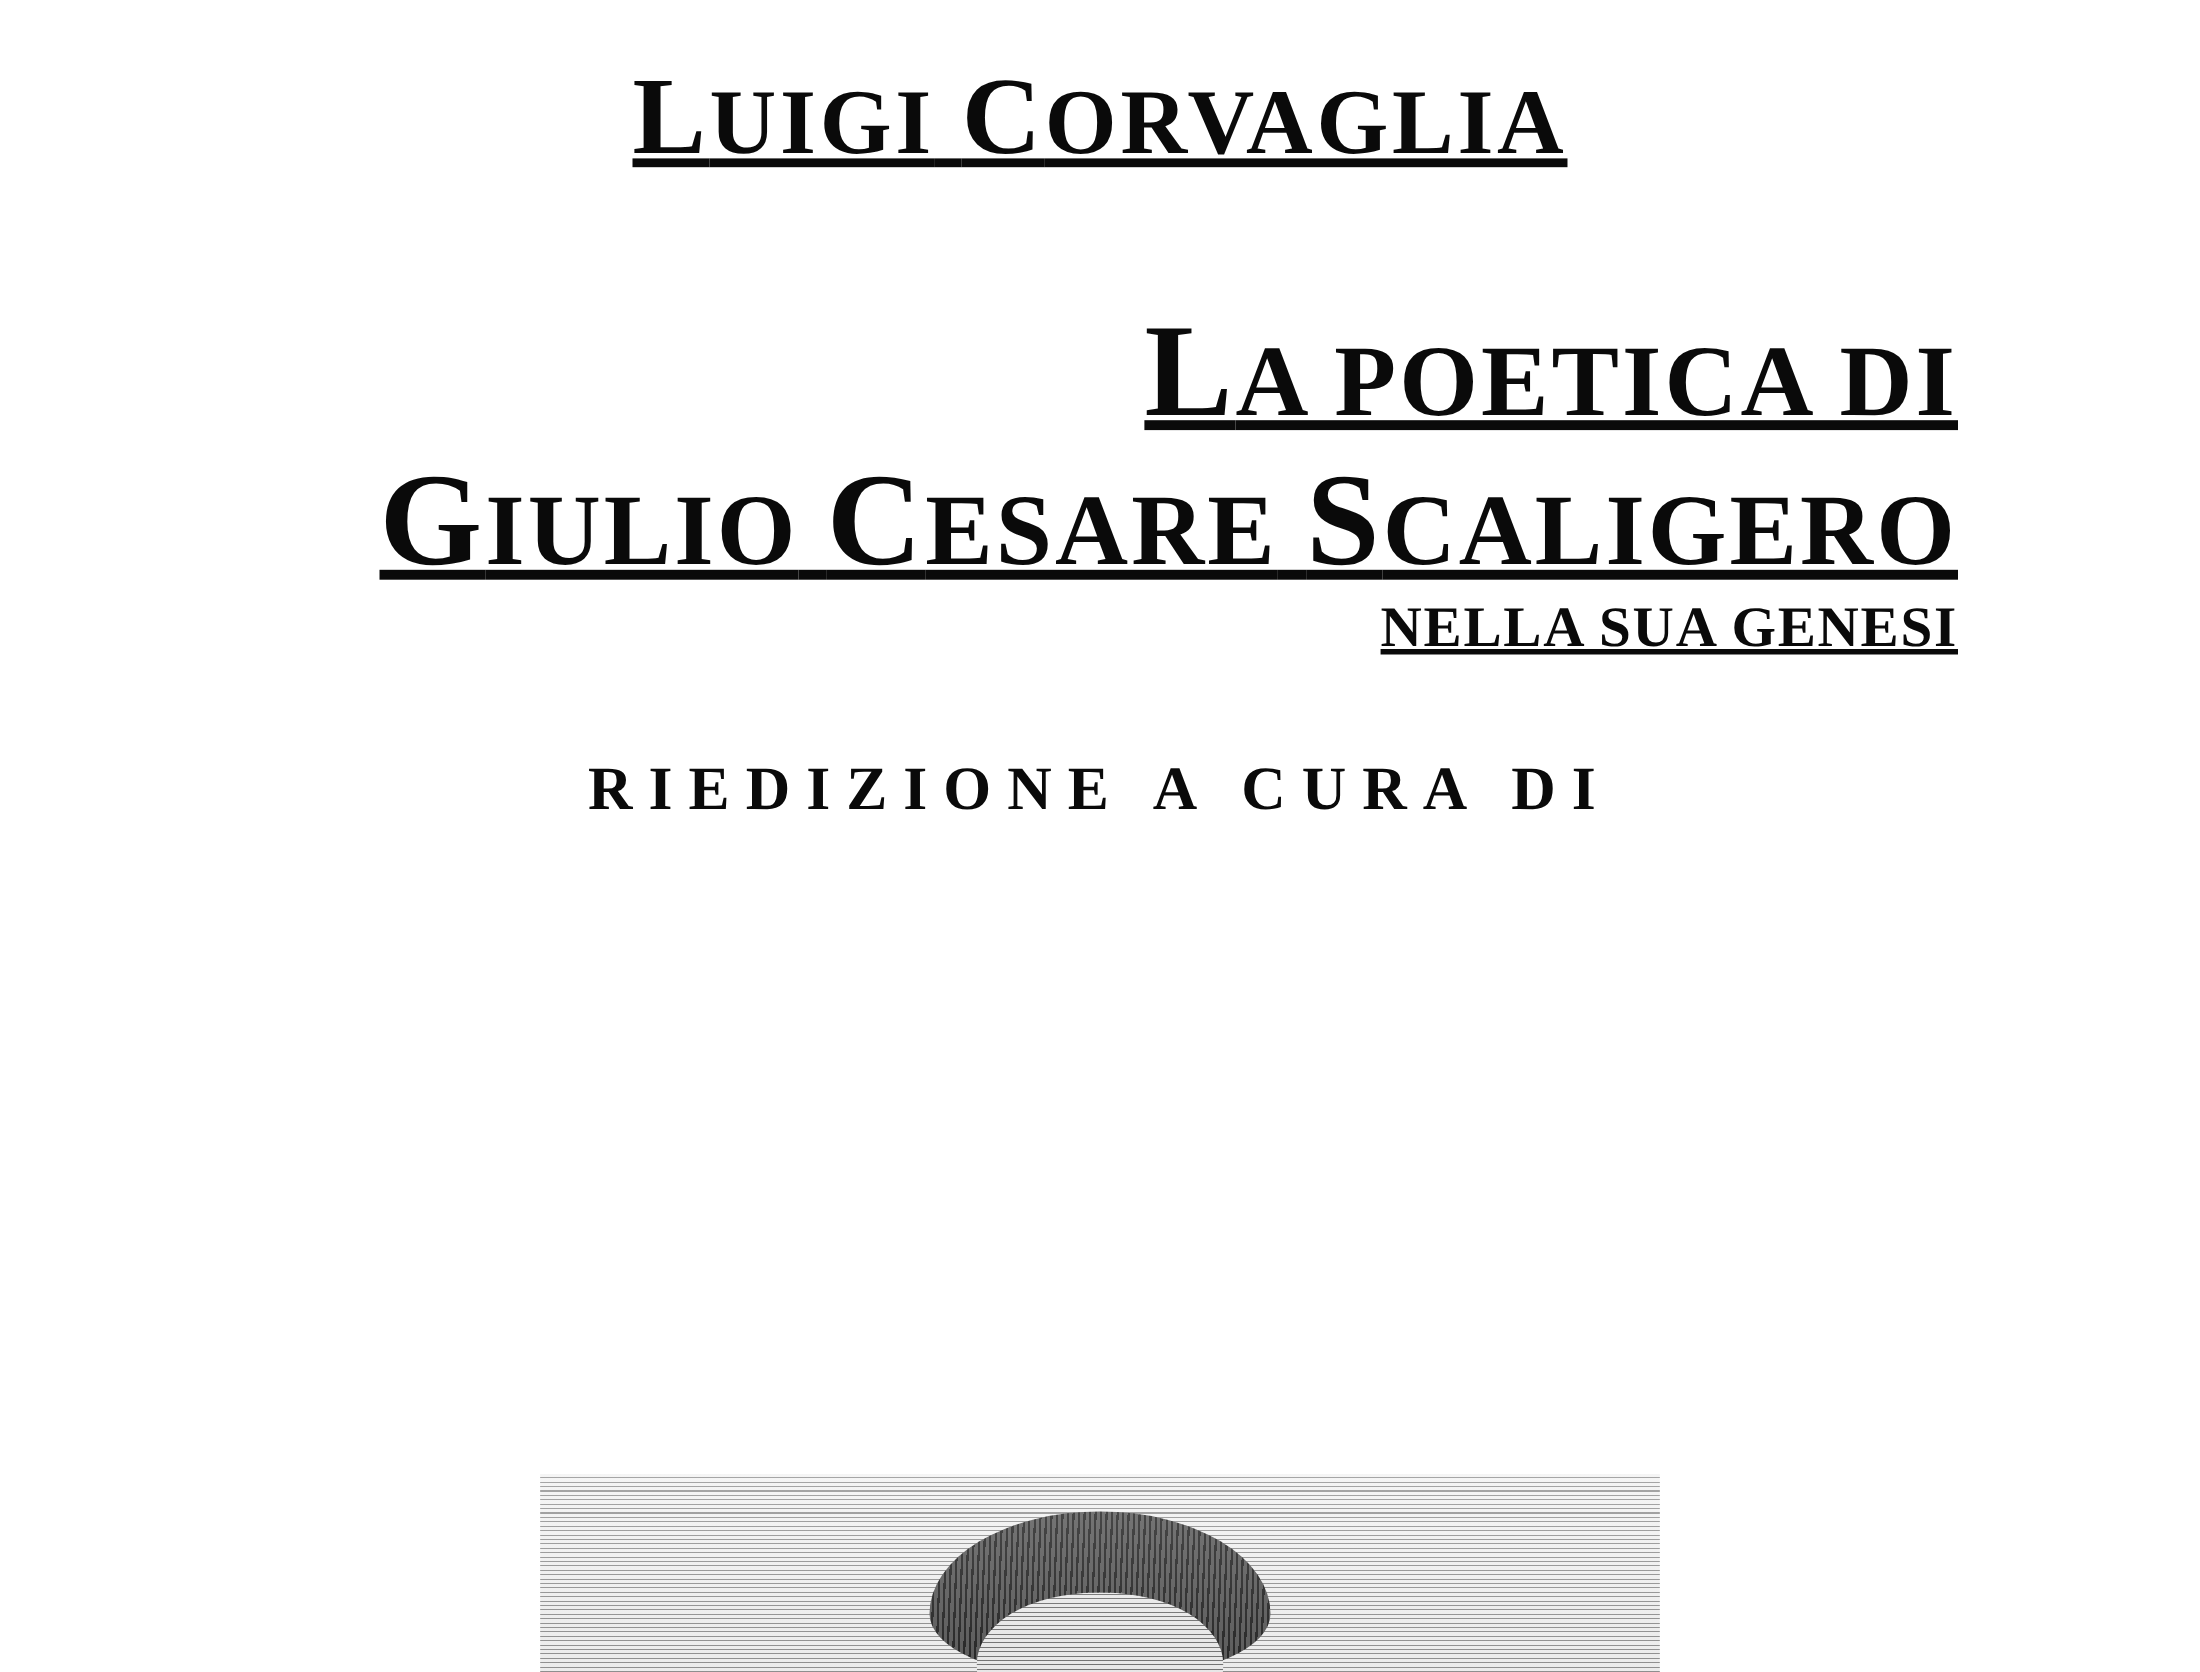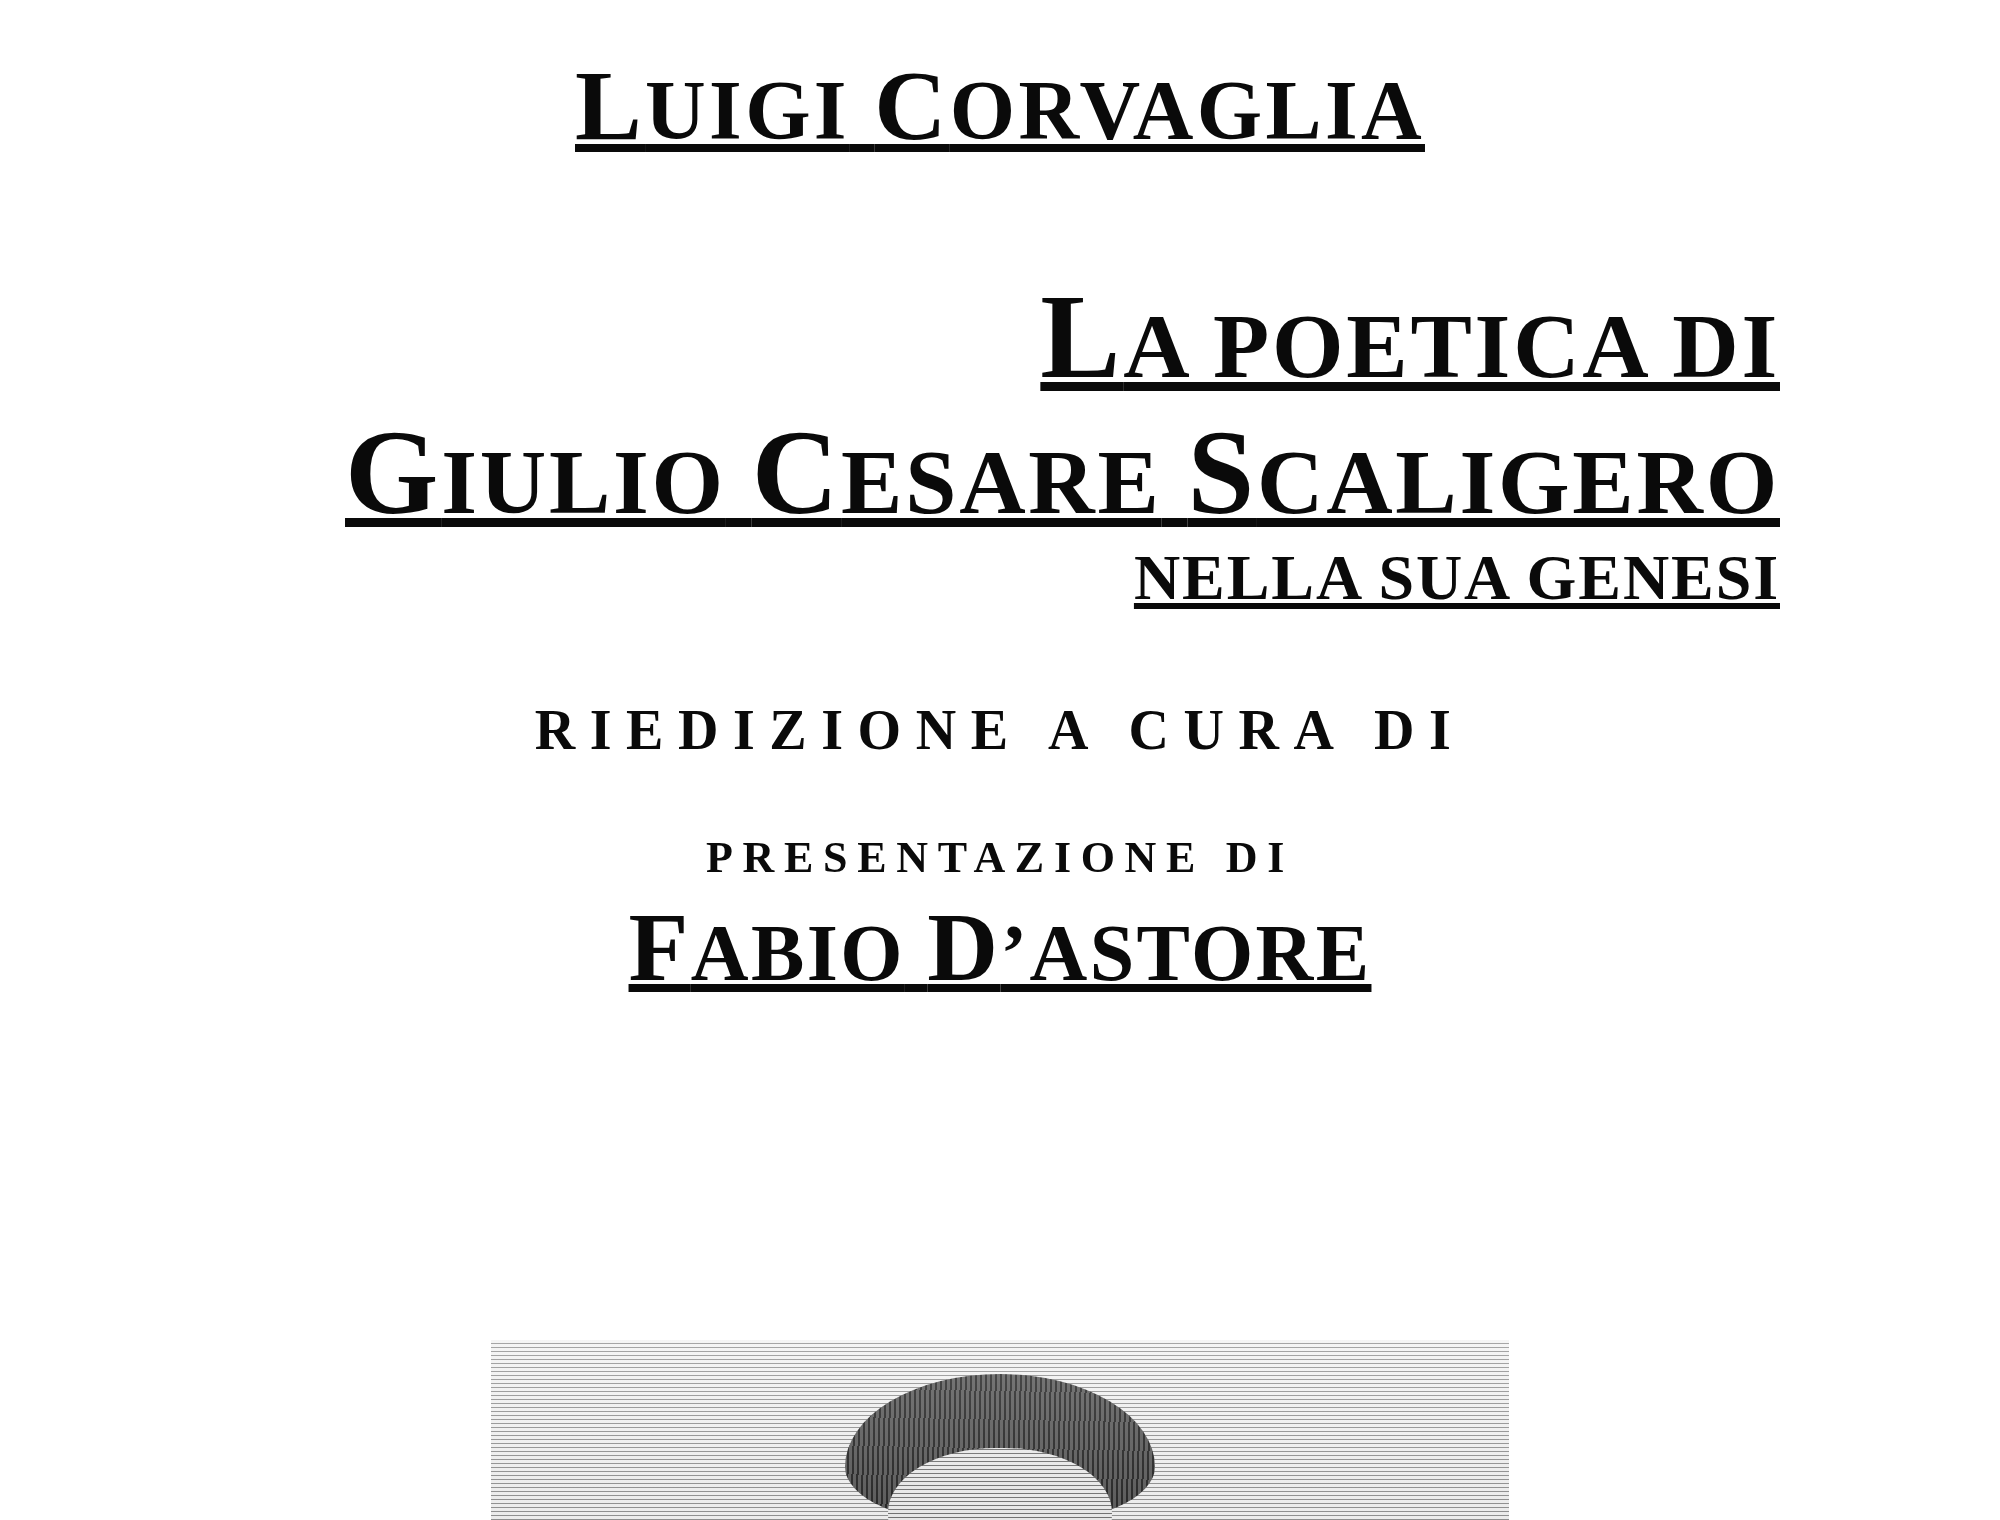--- a/index.html
+++ b/index.html
@@ -59,21 +59,21 @@
   .title-line.big {
     font-size: 92px;
   }
   .title-line .cap {
     font-size: 112px;
   }
   .title-line.big .cap {
     font-size: 120px;
   }
   .title-line.lower {
-    font-size: 64px;
+    font-size: 52px;
   }
 
   .editor-block {
     margin-top: 86px;
   }
   .small-label {
     font-size: 56px;
     letter-spacing: 0.26em;
     font-weight: 700;
     text-transform: uppercase;
@@ -193,26 +193,20 @@
       <div class="title-line big sc">
         <span class="cap">G</span><span>iulio</span>&nbsp;<span class="cap">C</span><span>esare</span>&nbsp;<span class="cap">S</span><span>caligero</span>
       </div>
       <div class="title-line lower sc">nella sua genesi</div>
     </div>
 
     <div class="editor-block">
       <div class="small-label">riedizione a cura di</div>
     </div>
 
-    <div class="presenter-block">
-      <div class="presenter-label">presentazione di</div>
-      <div class="presenter-name sc">
-        <span class="cap">F</span><span>abio</span>&nbsp;<span class="cap">D</span><span>’Astore</span>
-      </div>
-    </div>
 
   </div>
 
   <div class="portrait-wrap">
     <div class="portrait">
       <div class="head">
         <div class="hair"></div>
         <div class="face">
           
           

